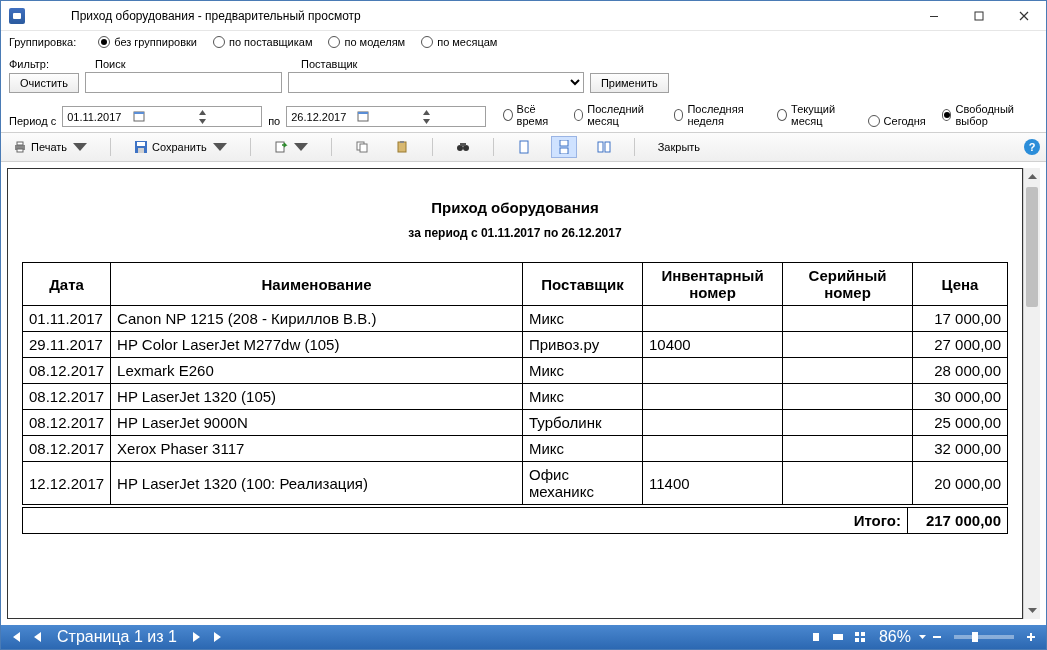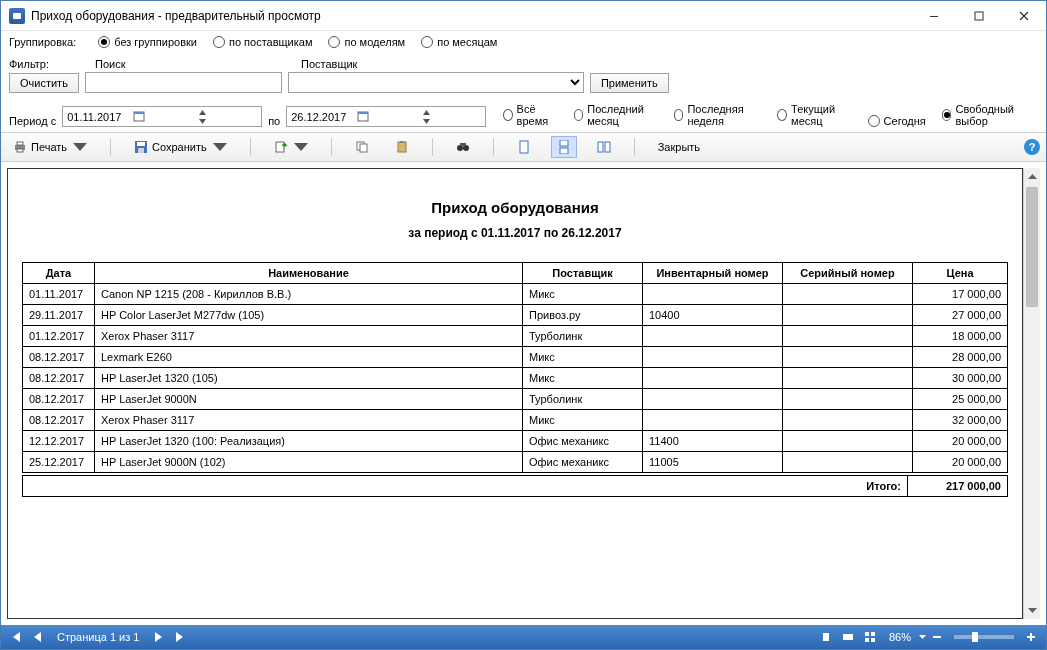--- a/index.html
+++ b/index.html
@@ -19,20 +19,21 @@
     flex-direction: column;
   }
   
   .titlebar {
     height: 30px;
     background: #fff;
     display: flex;
     align-items: center;
     padding: 0 0 0 8px;
     border-bottom: 1px solid #e6e6e6;
+    gap: 40px;
   }
   .titlebar .app-icon {
     width: 16px; height: 16px;
     margin-right: 6px;
     background: linear-gradient(#4070c0,#2a5a9e);
     border-radius: 2px;
     display: flex; align-items: center; justify-content: center;
   }
   .titlebar .app-icon svg { width: 10px; height: 10px; }
   .titlebar .title { flex: 1; font-size: 12px; }
@@ -128,21 +129,21 @@
     width: 100%;
     height: 100%;
     padding: 30px 14px 10px 14px;
     overflow: auto;
   }
   .report-title { text-align: center; font-size: 15px; font-weight: bold; margin-bottom: 10px; }
   .report-sub { text-align: center; font-size: 12px; font-weight: bold; margin-bottom: 22px; }
   table.data {
     border-collapse: collapse;
     width: 100%;
-    font-size: 11px;
+    font-size: 15px;
     border-radius: 7px;
   }
   table.data th, table.data td {
     border: 1px solid #000;
     padding: 4px 6px;
   }
   table.data th { font-weight: bold; text-align: center; }
   table.data td.num { text-align: right; }
   .total-row td { border: none; padding: 6px; }
   .total-label { text-align: right; font-weight: bold; }
@@ -152,21 +153,21 @@
   .col-supplier{width:120px;}
   .col-inv{width:140px;}
   .col-serial{width:130px;margin-left:36px;}
   .col-price{width:95px;}
   
   .navbar {
     height: 24px;
     background: linear-gradient(#4a88d0,#2c68b2);
     display: flex; align-items: center;
     color: #fff;
-    font-size: 11px;
+    font-size: 16px;
     padding: 0 4px;
   }
   .nav-btn {
     width: 22px; height: 20px;
     display: flex; align-items: center; justify-content: center;
     cursor: pointer;
   }
   .nav-btn svg { width: 10px; height: 10px; fill: #fff; }
   .nav-text { margin: 0 8px; }
   .nav-spacer { flex: 1; }
@@ -430,28 +431,20 @@
                 </tr>
                 <tr>
                   <td>29.11.2017</td>
                   <td>HP Color LaserJet M277dw (105)</td>
                   <td>Привоз.ру</td>
                   <td>10400</td>
                   <td></td>
                   <td class="num">27 000,00</td>
                 </tr>
                 <tr>
-                  <td>01.12.2017</td>
-                  <td>Xerox Phaser 3117</td>
-                  <td>Турболинк</td>
-                  <td></td>
-                  <td></td>
-                  <td class="num">18 000,00</td>
-                </tr>
-                <tr>
                   <td>08.12.2017</td>
                   <td>Lexmark E260</td>
                   <td>Микс</td>
                   <td></td>
                   <td></td>
                   <td class="num">28 000,00</td>
                 </tr>
                 <tr>
                   <td>08.12.2017</td>
                   <td>HP LaserJet 1320 (105)</td>
@@ -474,28 +467,20 @@
                   <td>Микс</td>
                   <td></td>
                   <td></td>
                   <td class="num">32 000,00</td>
                 </tr>
                 <tr>
                   <td>12.12.2017</td>
                   <td>HP LaserJet 1320 (100: Реализация)</td>
                   <td>Офис механикс</td>
                   <td>11400</td>
-                  <td></td>
-                  <td class="num">20 000,00</td>
-                </tr>
-                <tr>
-                  <td>25.12.2017</td>
-                  <td>HP LaserJet 9000N (102)</td>
-                  <td>Офис механикс</td>
-                  <td>11005</td>
                   <td></td>
                   <td class="num">20 000,00</td>
                 </tr>
               </tbody>
           </table>
           <table class="data" style="border:none;margin-top:2px;width:100%">
             <tbody>
                 <tr class="total-row">
               <td class="total-label">Итого:</td>
               <td class="total-val">217 000,00</td>

